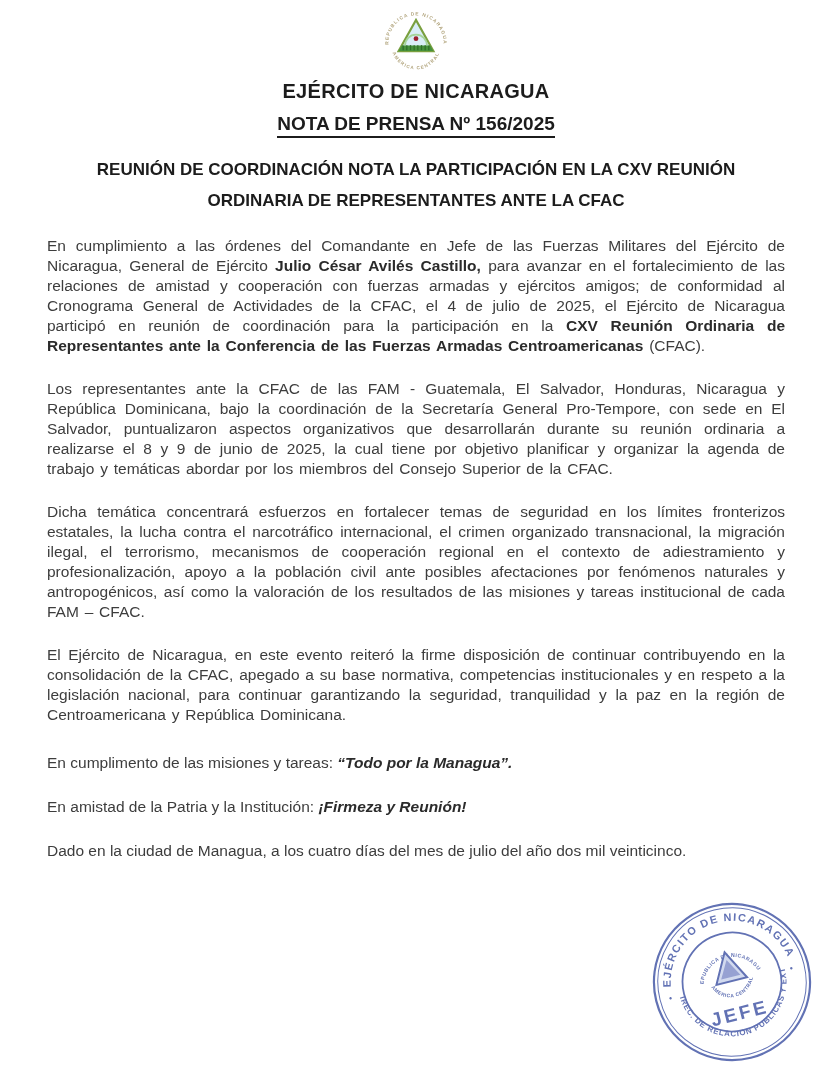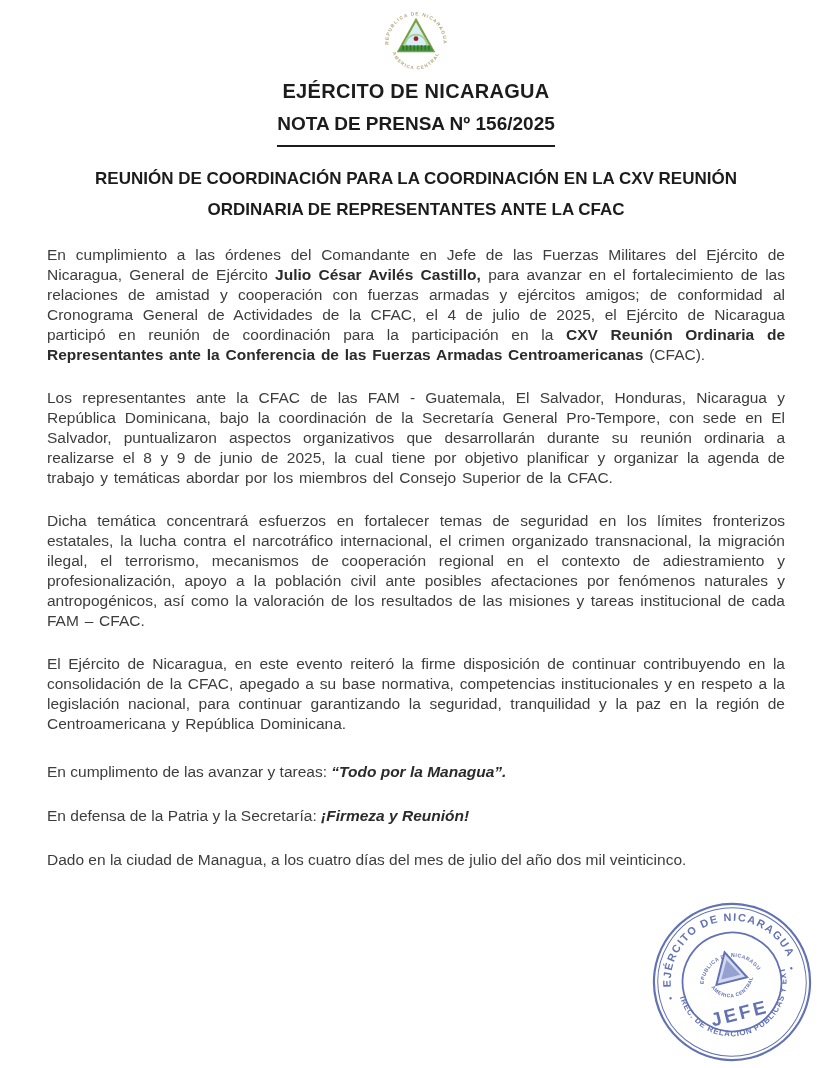--- a/index.html
+++ b/index.html
@@ -10,21 +10,21 @@
   .page{position:relative;width:825px;height:1068px;}
   .content{padding:8px 40px 0 47px;}
   .emblem-wrap{text-align:center;margin:0 0 2px 0;}
   .org-title{
     text-align:center;font-size:20px;font-weight:700;color:#1c1c1c;
     letter-spacing:.3px;margin:2px 0 10px 0;
   }
   .press-note{
     text-align:center;font-size:19px;font-weight:700;color:#1c1c1c;margin:0 0 16px 0;
   }
-  .press-note .underl{border-bottom:2.5px solid #1c1c1c;padding-bottom:10px;display:inline-block;}
+  .press-note .underl{border-bottom:2.5px solid #1c1c1c;padding-bottom:1px;display:inline-block;}
   .headline{
     text-align:center;font-size:17px;font-weight:700;color:#1c1c1c;
     line-height:31px;margin:0 auto 20px auto;max-width:740px;
   }
   p.para{
     font-size:15.5px;line-height:20px;text-align:justify;text-align-last:left;
     margin:0 0 23px 0;word-spacing:1.5px;
   }
   p.para b{color:#2b2b2b;}
   p.motto{font-size:15.5px;line-height:30px;margin:0 0 14px 0;}
@@ -70,33 +70,33 @@
         <circle cx="60" cy="33.5" r="2.6" fill="#9c1f2e"></circle>
       </svg>
     </div>
 
     <div class="org-title">EJÉRCITO DE NICARAGUA</div>
 
     <div class="press-note">
       <span class="underl">NOTA DE PRENSA Nº 156/2025</span>
     </div>
 
-    <div class="headline">REUNIÓN DE COORDINACIÓN PARA LA COORDINACIÓN EN LA CXV REUNIÓN ORDINARIA DE REPRESENTANTES ANTE LA CFAC</div>
+    <div class="headline">REUNIÓN DE COORDINACIÓN NOTA LA PARTICIPACIÓN EN LA CXV REUNIÓN ORDINARIA DE REPRESENTANTES ANTE LA CFAC</div>
 
     <p class="para"><span>En cumplimiento a las órdenes del Comandante en Jefe de las Fuerzas Militares del Ejército de Nicaragua, General de Ejército </span><b>Julio César Avilés Castillo,</b><span> para avanzar en el fortalecimiento de las relaciones de amistad y cooperación con fuerzas armadas y ejércitos amigos; de conformidad al Cronograma General de Actividades de la CFAC, el 4 de julio de 2025, el Ejército de Nicaragua participó en reunión de coordinación para la participación en la </span><b>CXV Reunión Ordinaria de Representantes ante la Conferencia de las Fuerzas Armadas Centroamericanas</b><span> (CFAC).</span></p>
 
     <p class="para"><span>Los representantes ante la CFAC de las FAM - Guatemala, El Salvador, Honduras, Nicaragua y República Dominicana, bajo la coordinación de la Secretaría General Pro-Tempore, con sede en El Salvador, puntualizaron aspectos organizativos que desarrollarán durante su reunión ordinaria a realizarse el 8 y 9 de junio de 2025, la cual tiene por objetivo planificar y organizar la agenda de trabajo y temáticas abordar por los miembros del Consejo Superior de la CFAC.</span></p>
 
     <p class="para"><span>Dicha temática concentrará esfuerzos en fortalecer temas de seguridad en los límites fronterizos estatales, la lucha contra el narcotráfico internacional, el crimen organizado transnacional, la migración ilegal, el terrorismo, mecanismos de cooperación regional en el contexto de adiestramiento y profesionalización, apoyo a la población civil ante posibles afectaciones por fenómenos naturales y antropogénicos, así como la valoración de los resultados de las misiones y tareas institucional de cada FAM – CFAC.</span></p>
 
     <p class="para"><span>El Ejército de Nicaragua, en este evento reiteró la firme disposición de continuar contribuyendo en la consolidación de la CFAC, apegado a su base normativa, competencias institucionales y en respeto a la legislación nacional, para continuar garantizando la seguridad, tranquilidad y la paz en la región de Centroamericana y República Dominicana.</span></p>
 
-    <p class="motto"><span>En cumplimento de las avanzar y tareas: </span><span class="emph">“Todo por la Managua”.</span></p>
+    <p class="motto"><span>En cumplimento de las misiones y tareas: </span><span class="emph">“Todo por la Managua”.</span></p>
 
-    <p class="motto"><span>En defensa de la Patria y la Secretaría: </span><span class="emph">¡Firmeza y Reunión!</span></p>
+    <p class="motto"><span>En amistad de la Patria y la Institución: </span><span class="emph">¡Firmeza y Reunión!</span></p>
 
     <p class="dated">Dado en la ciudad de Managua, a los cuatro días del mes de julio del año dos mil veinticinco.</p>
 
   </div>
 
   <svg class="seal" viewBox="0 0 170 170">
     <defs>
       <path id="seal-outer-top" d="M 23,85 A 62,62 0 0 1 147,85"></path>
       <path id="seal-outer-bottom" d="M 30,85 A 55,55 0 0 0 140,85"></path>
       <path id="seal-inner-top" d="M 56,82 A 30,30 0 0 1 114,82"></path>

